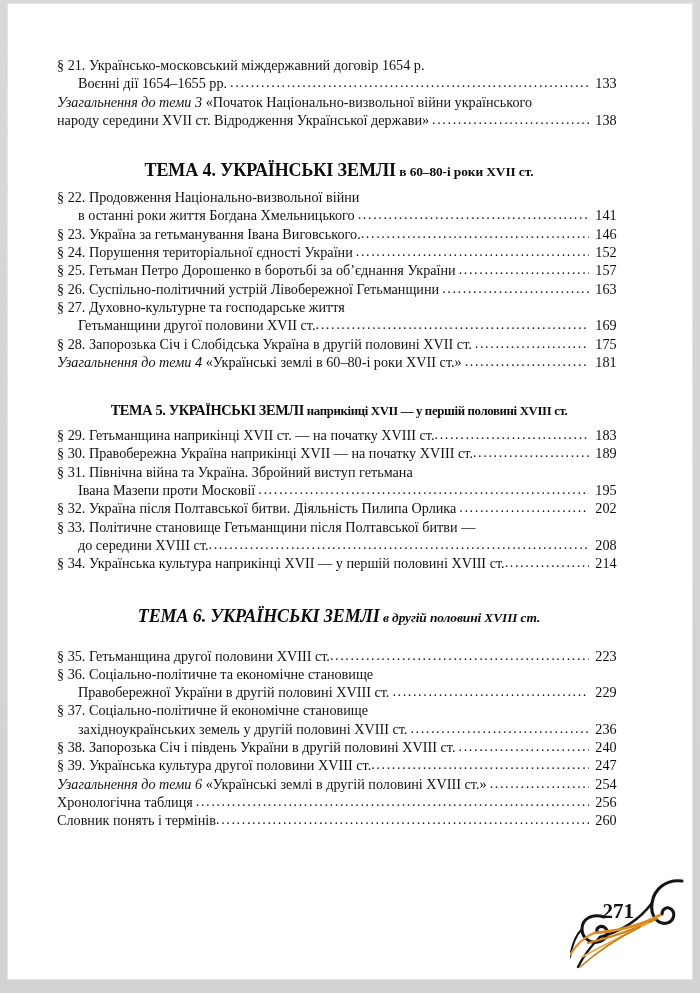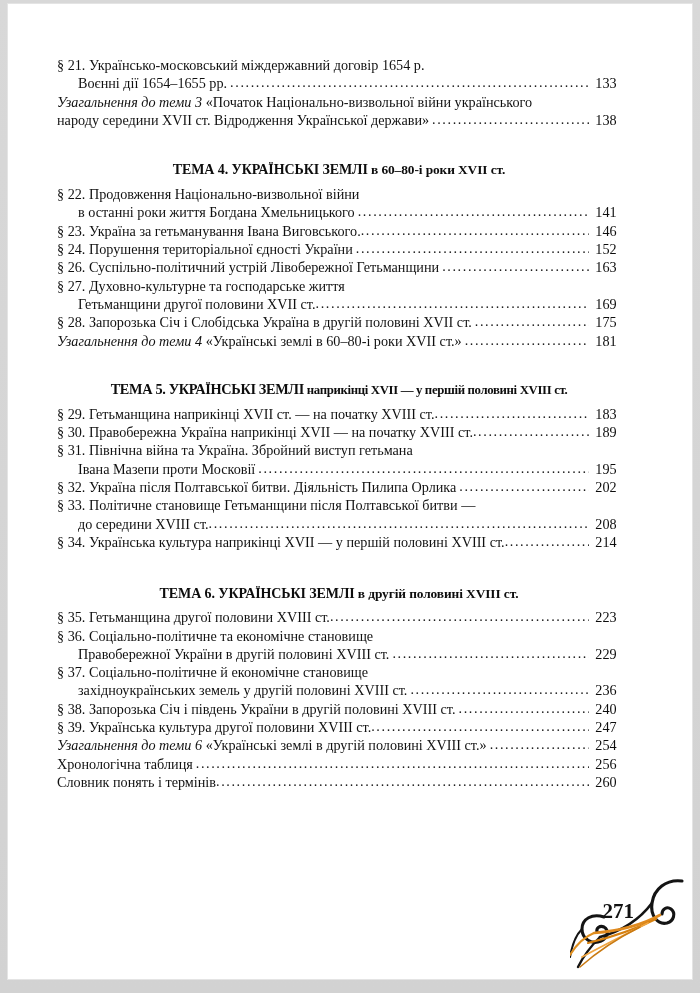--- a/index.html
+++ b/index.html
@@ -41,30 +41,30 @@
   
   .theme-heading {
     font-weight: bold;
     font-size: 15.2px;
     text-align: center;
     white-space: nowrap;
     color: #0d0d0d;
     letter-spacing: -0.1px;
   }
   .theme-heading .big {
-    font-size: 14px;
+    font-size: 18px;
   }
   .theme-heading .small {
     font-size: 13.4px;
   }
   .th-4  { margin: 0 0 7px 0; }
   .th-5  { margin: 0 0 7px 0; font-size: 14.3px; letter-spacing: -0.35px; }
   .th-5 .big { font-size: 14.3px; }
   .th-5 .small { font-size: 12.8px; }
-  .th-6  { margin: 0 0 6px 0; }
+  .th-6  { margin: 0 0 20px 0; font-style: italic; }
 
   .gap-before-theme { height: 31px; }
   .gap-before-theme6 { height: 33px; }
 
   
   .entry {
     position: relative;
     font-size: 14.2px;
     line-height: 18.3px;
     color: #111;
@@ -180,20 +180,27 @@
               <span class="label">§ 23. Україна за гетьманування Івана Виговського.</span>
               <span class="leader tight"></span>
               <span class="pagenum">146</span>
             </div>
           </div>
           <div class="entry">
             <div class="entry-line">
               <span class="label">§ 24. Порушення територіальної єдності України</span>
               <span class="leader"></span>
               <span class="pagenum">152</span>
+            </div>
+          </div>
+          <div class="entry">
+            <div class="entry-line">
+              <span class="label">§ 25. Гетьман Петро Дорошенко в боротьбі за об’єднання України</span>
+              <span class="leader"></span>
+              <span class="pagenum">157</span>
             </div>
           </div>
           <div class="entry">
             <div class="entry-line">
               <span class="label">§ 26. Суспільно-політичний устрій  Лівобережної Гетьманщини</span>
               <span class="leader"></span>
               <span class="pagenum">163</span>
             </div>
           </div>
           <div class="entry">

